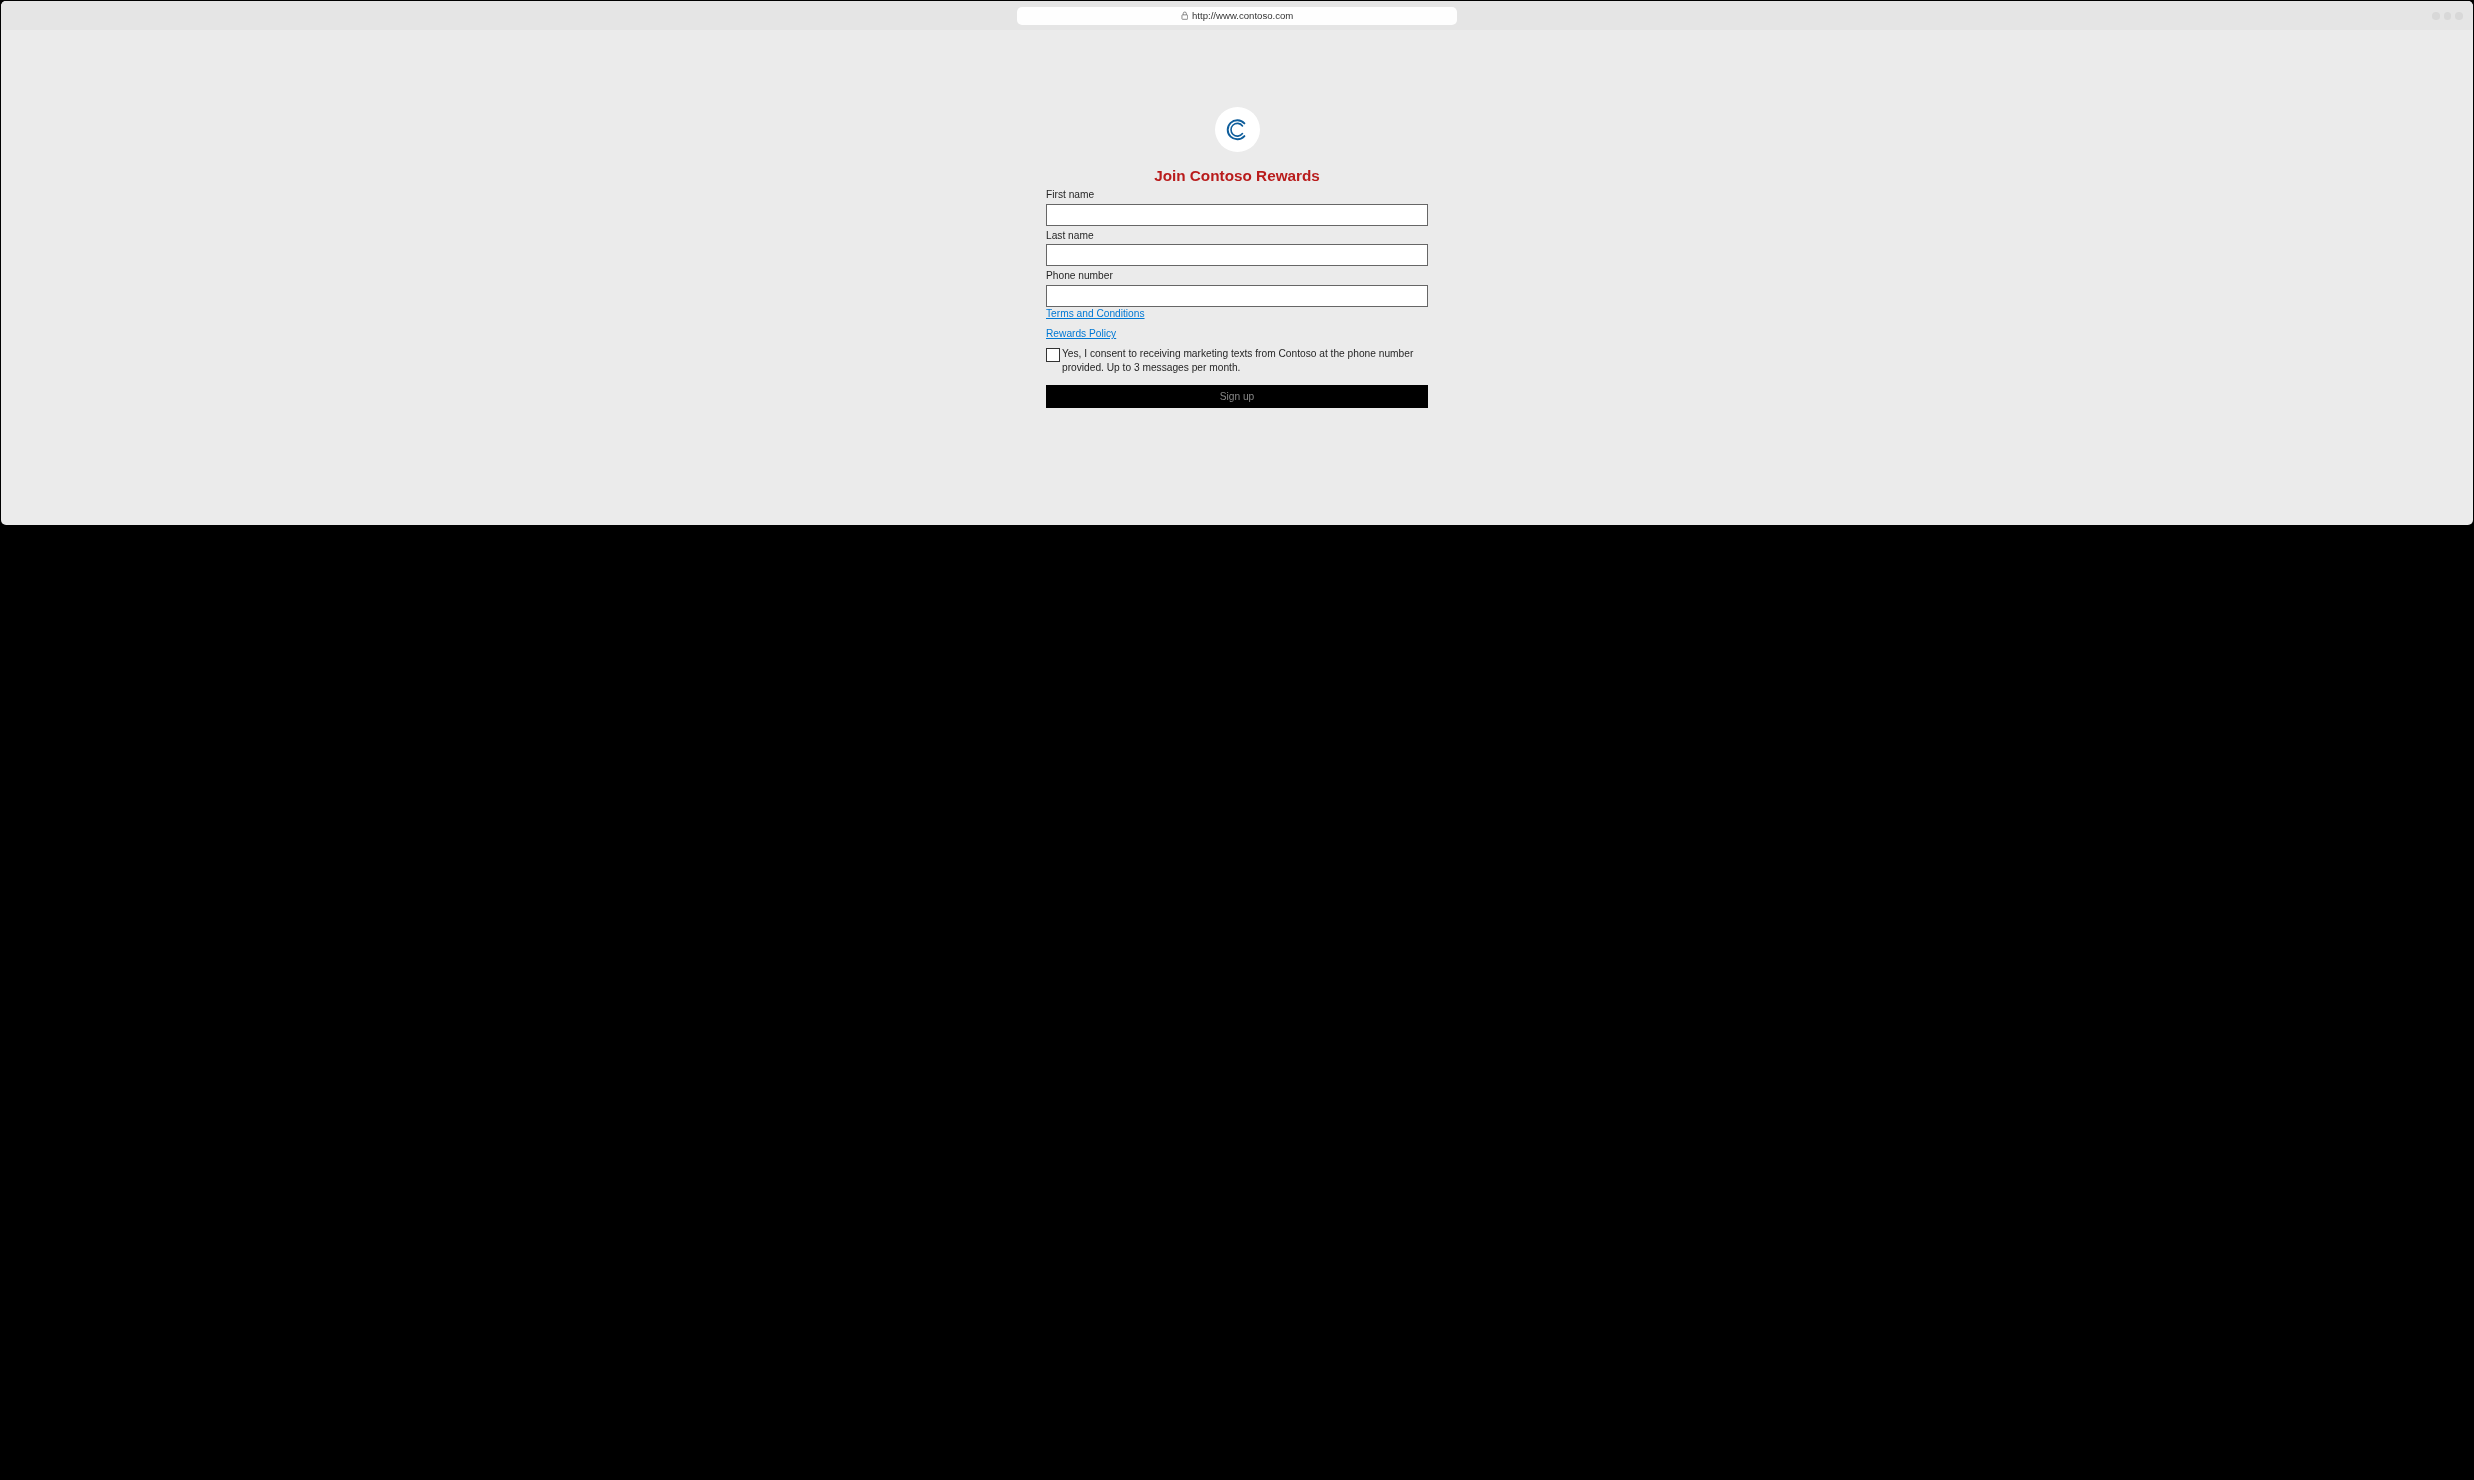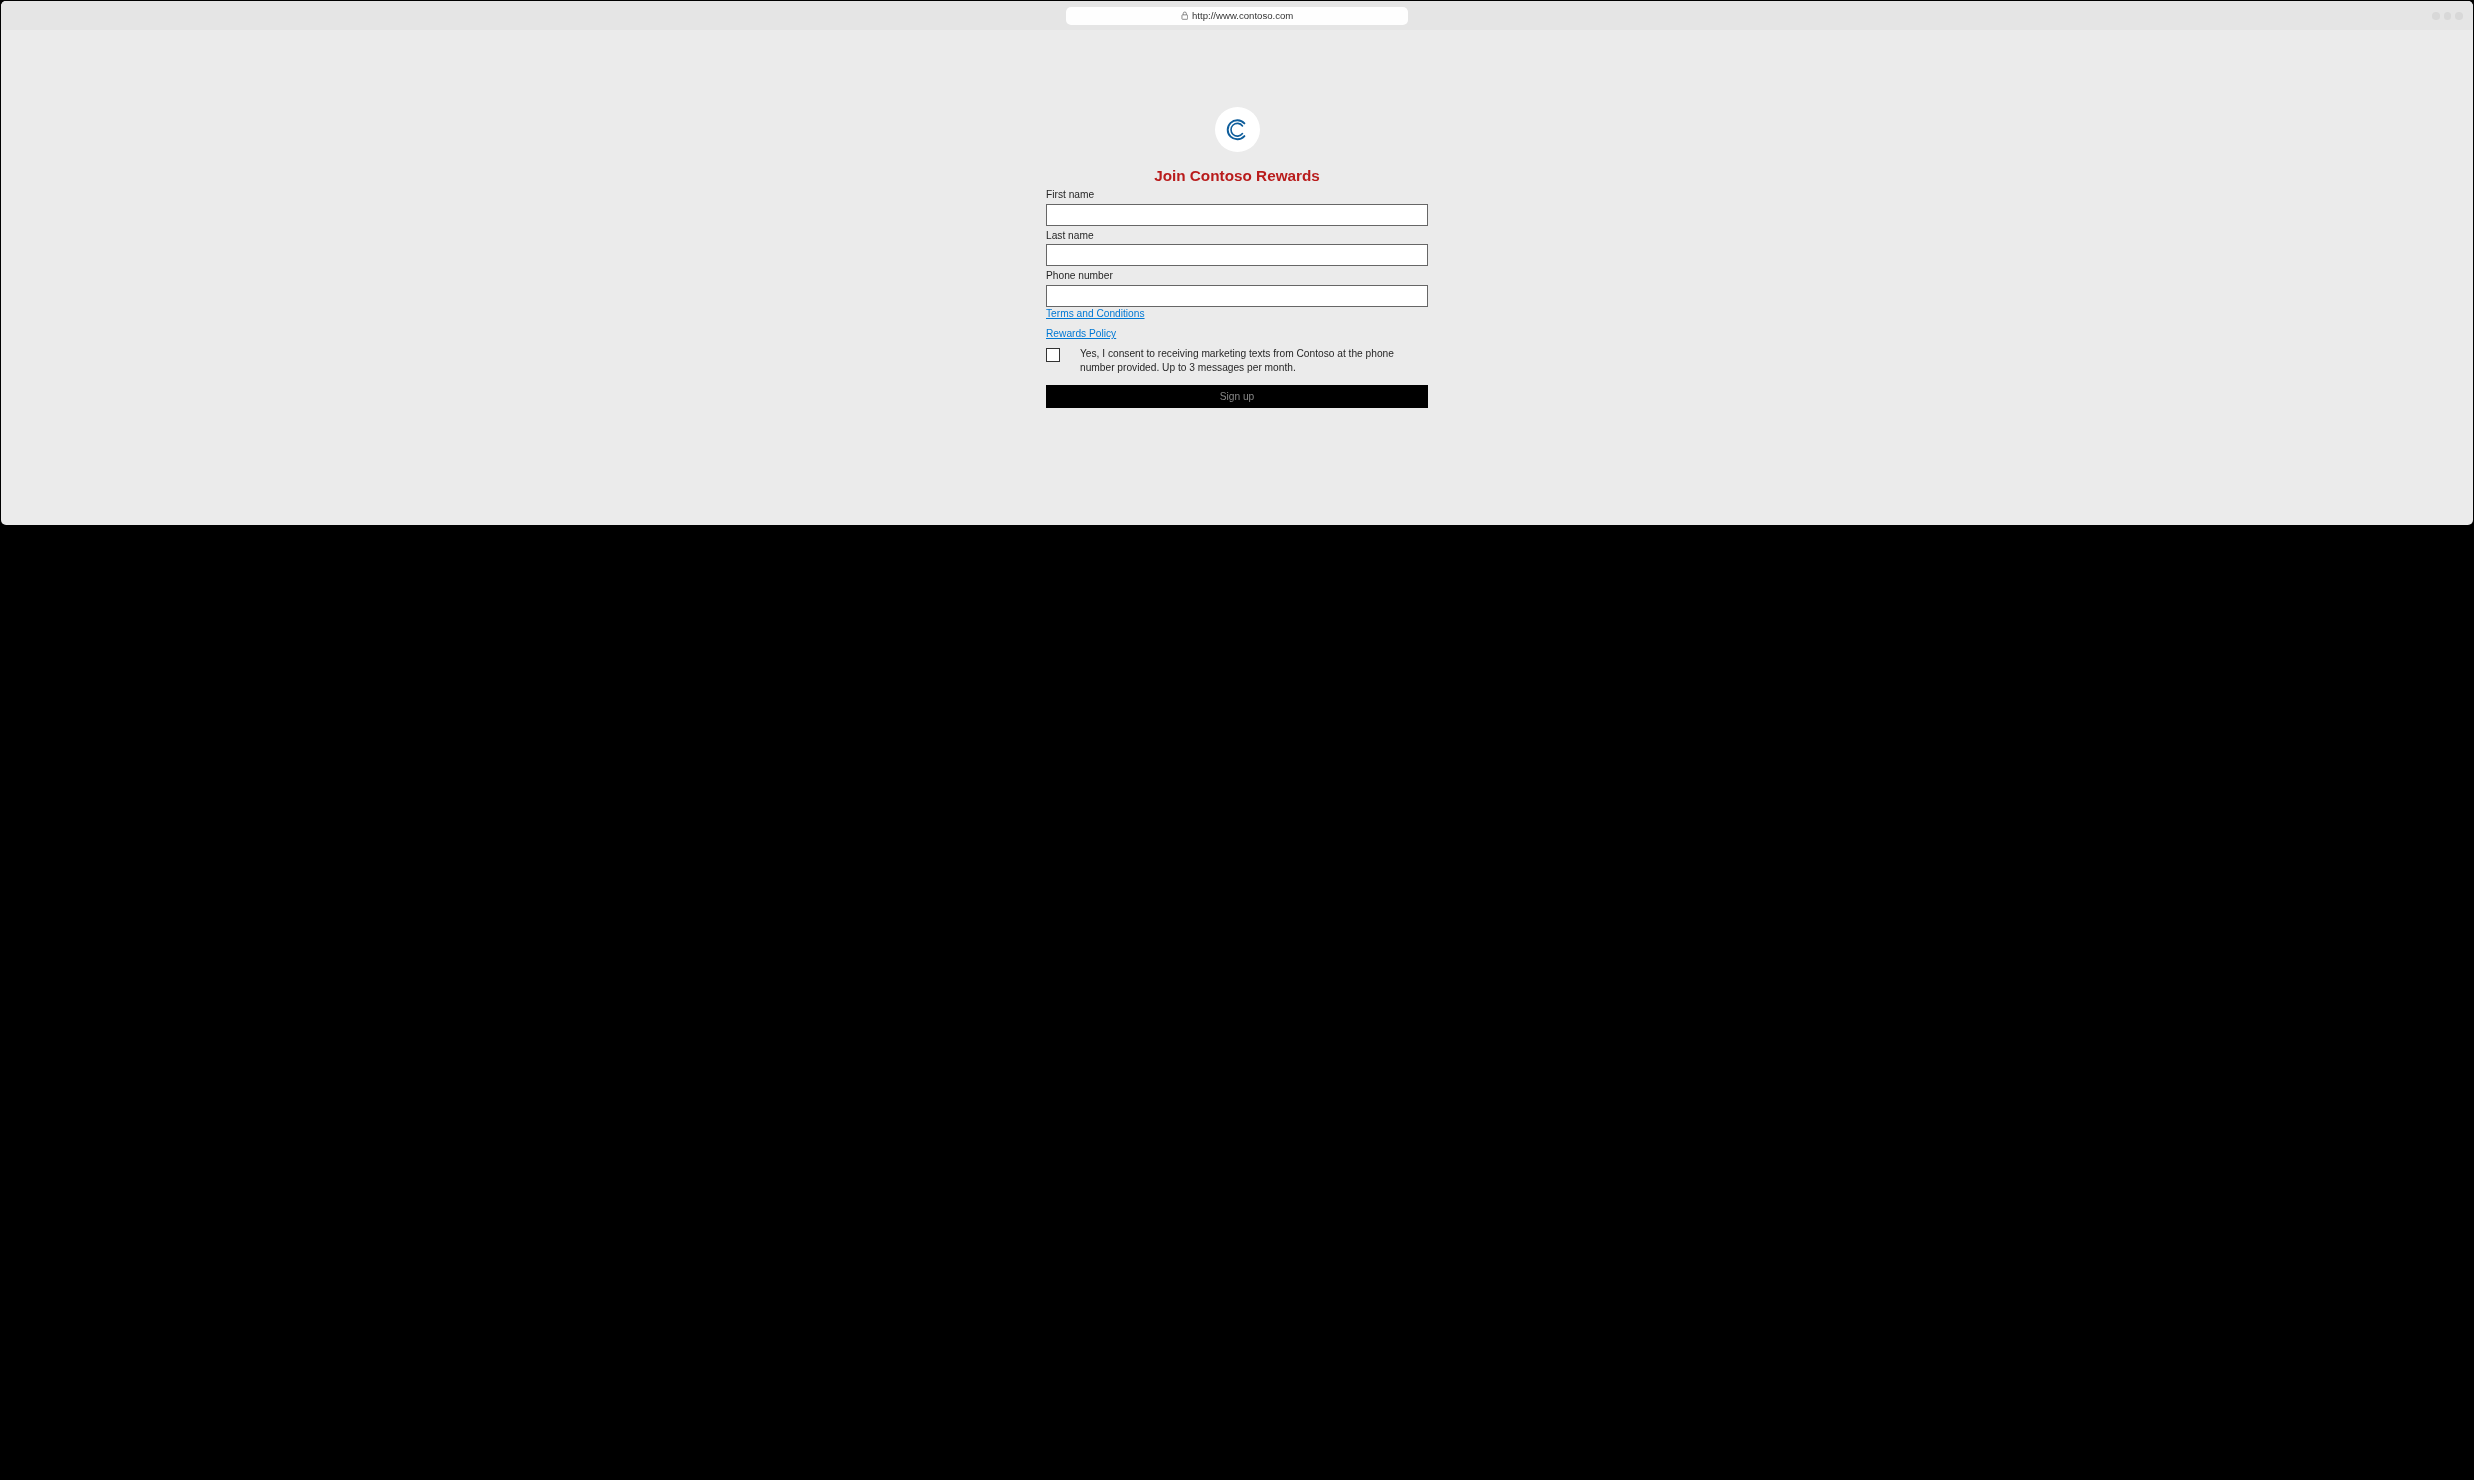--- a/index.html
+++ b/index.html
@@ -33,21 +33,21 @@
       display: flex;
       align-items: center;
       padding: 0 10.2px;
       position: relative;
     }
     
     .url-bar {
       background: #fefefe;
       border-radius: 5.1px;
       height: 18px;
-      width: 342px;
+      width: 440px;
       margin: 0 auto;
       display: flex;
       align-items: center;
       justify-content: center;
       gap: 3.8px;
       text-align: center;
     }
     
     .lock-icon {
       width: 7.6px;
@@ -154,21 +154,21 @@
     .form-link {
       color: #0078d4;
       text-decoration: underline;
       font-size: 10.2px;
       width: fit-content;
     }
     
     .consent-row {
       display: flex;
       align-items: flex-start;
-      gap: 20px;
+      gap: 2px;
       margin-bottom: 10.2px;
     }
     
     .checkbox {
       width: 14px;
       height: 14px;
       border: 1px solid #333;
       background: #fff;
       flex-shrink: 0;
       cursor: pointer;

